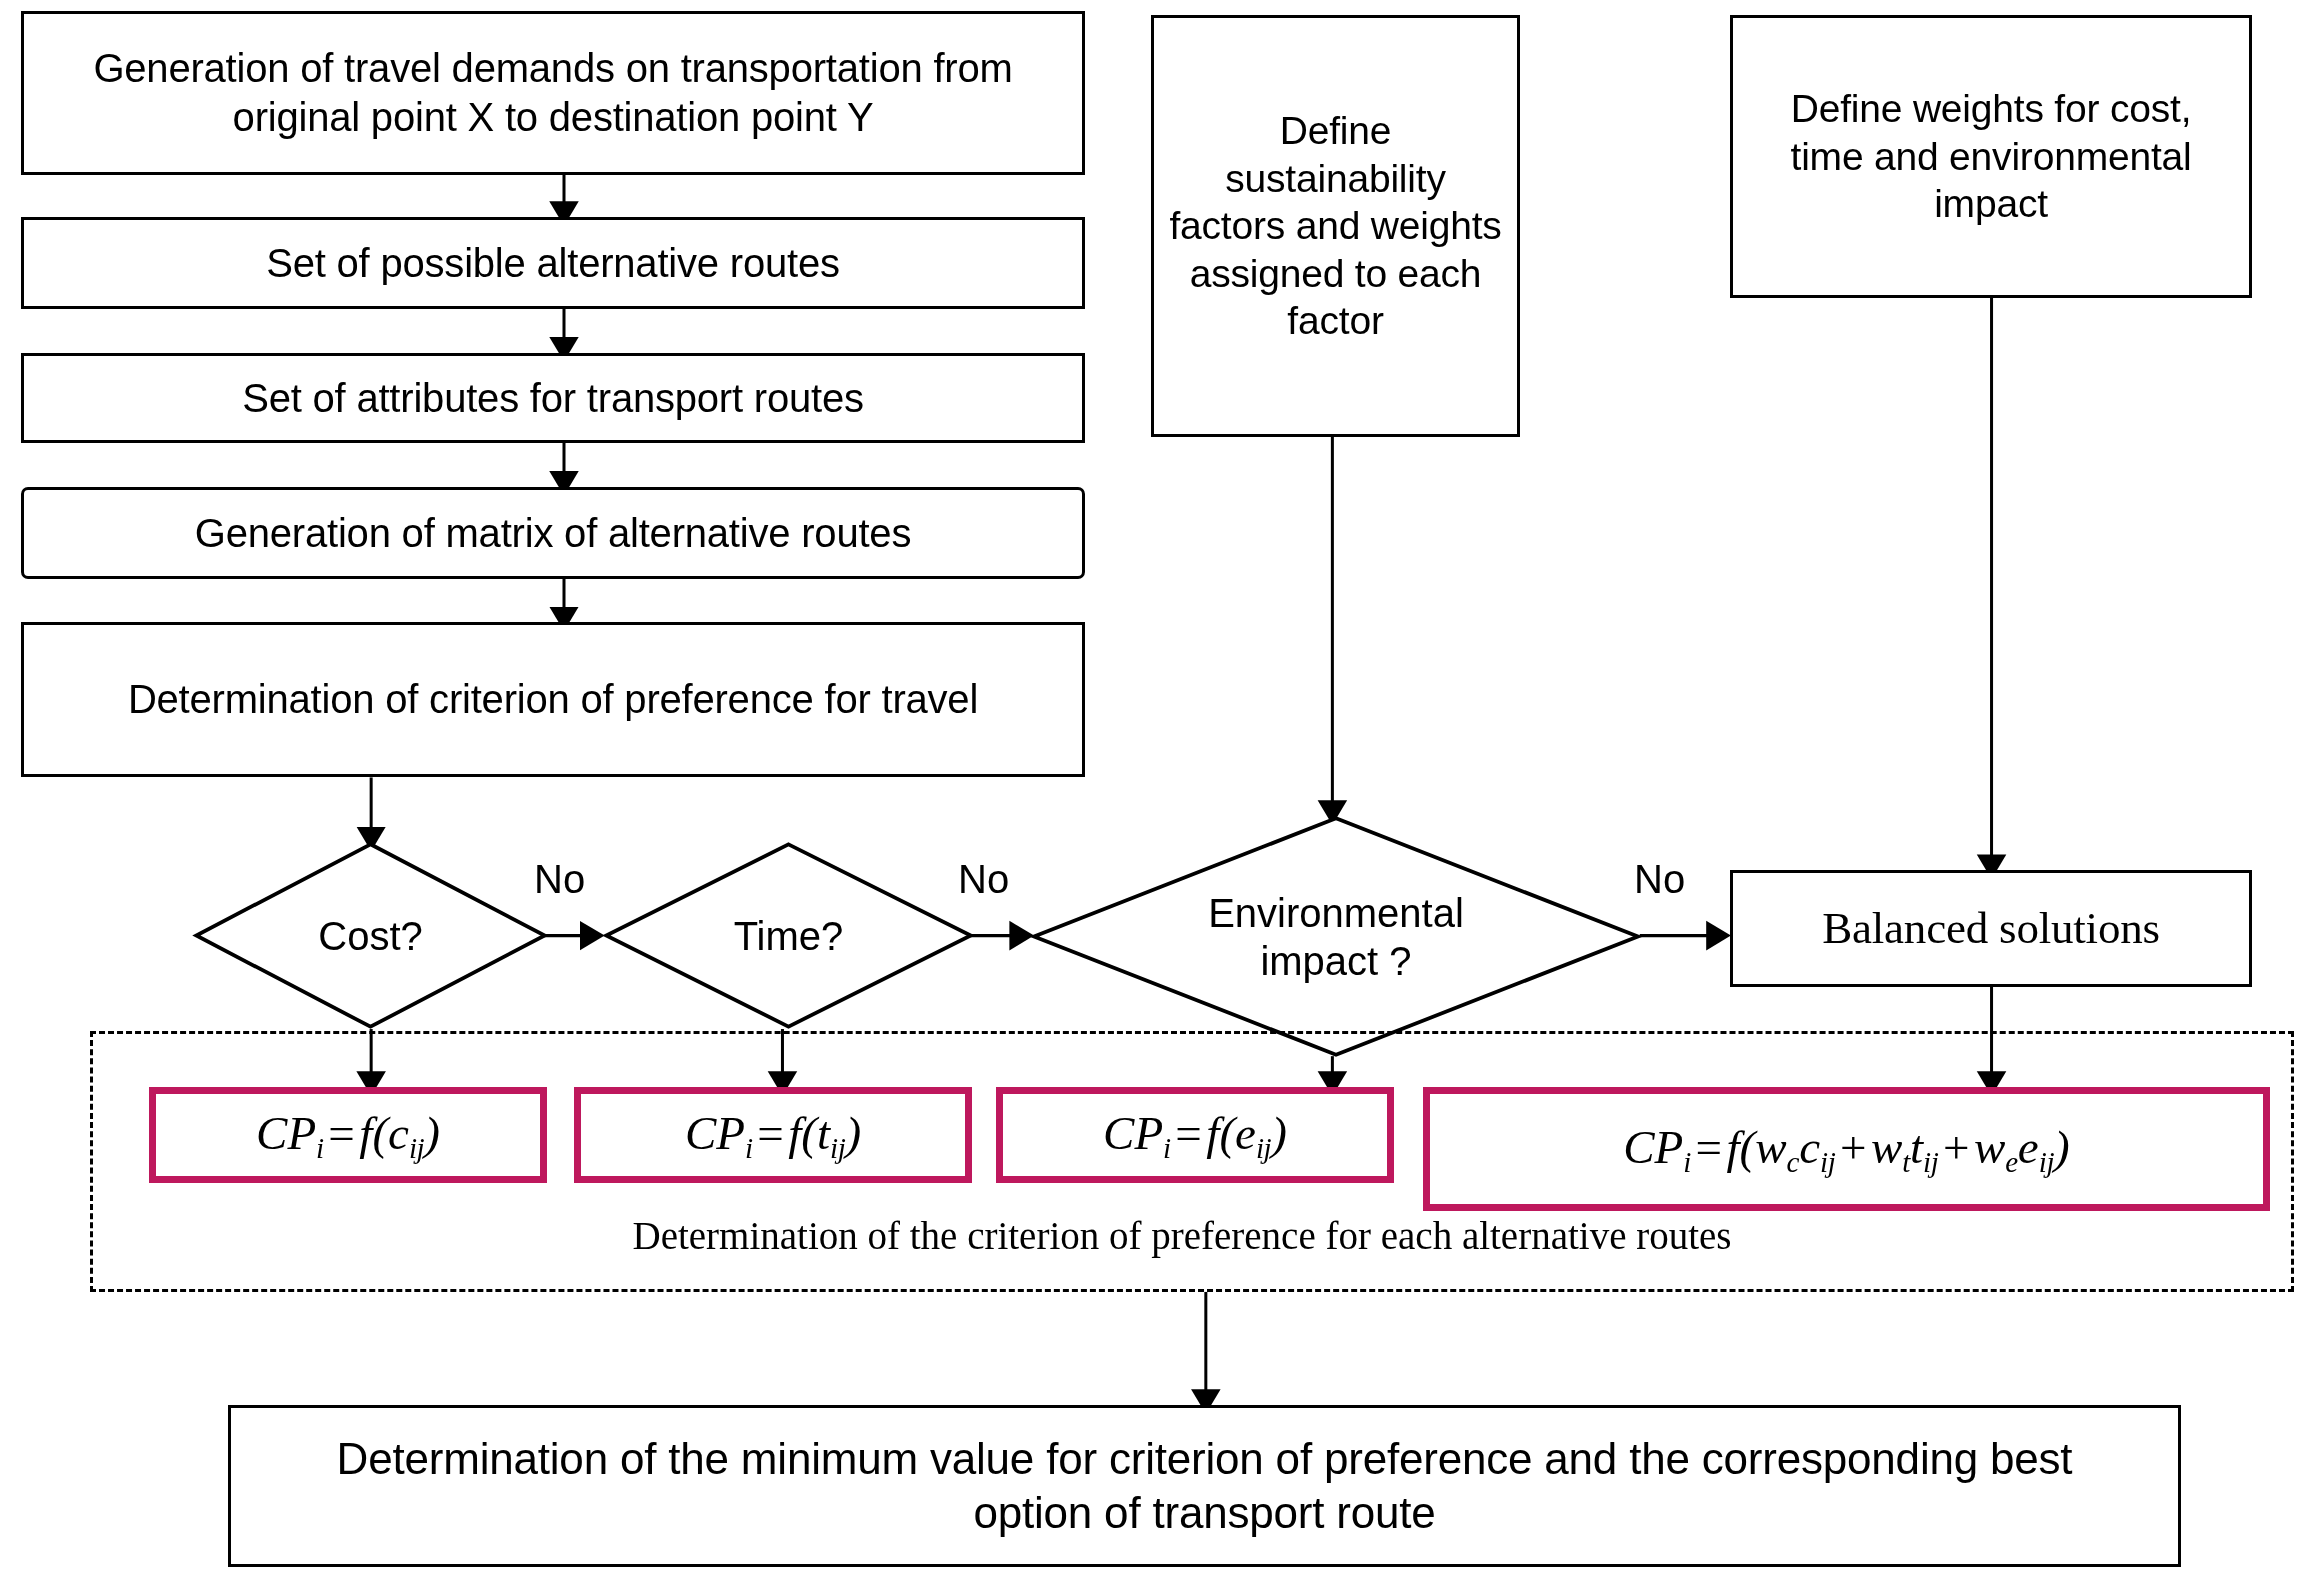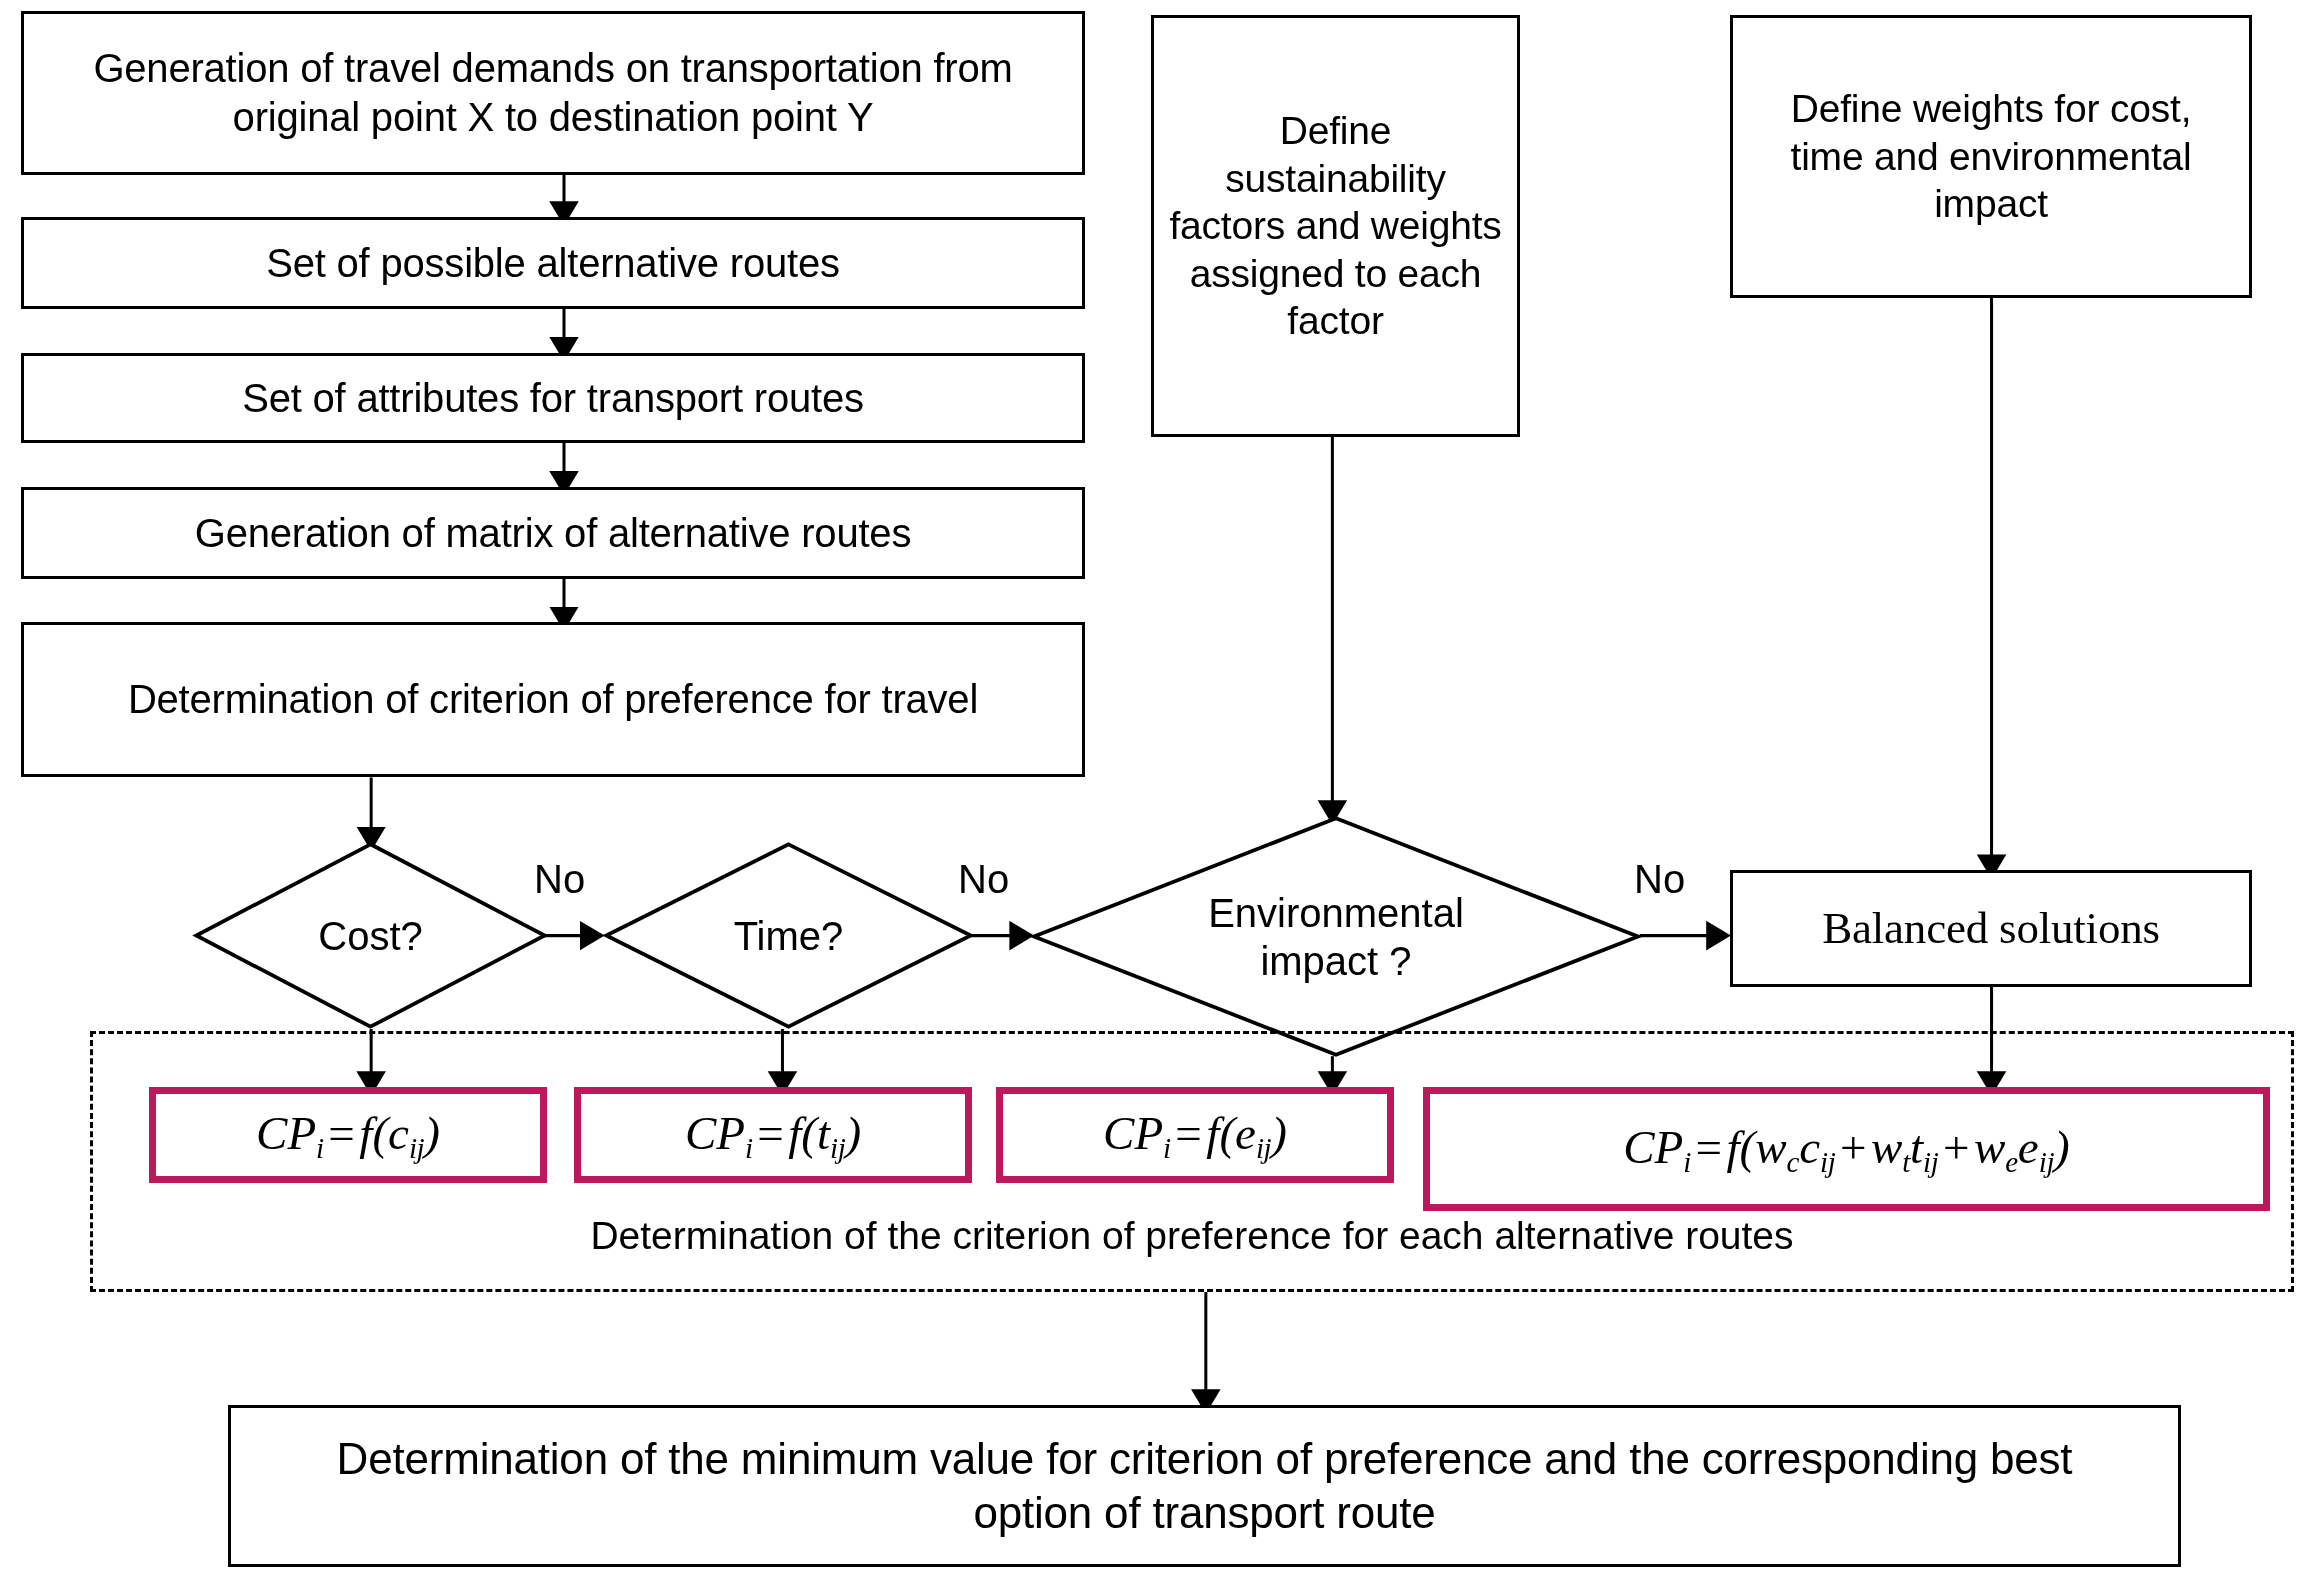--- a/index.html
+++ b/index.html
@@ -153,21 +153,21 @@
   </div>
 
   <div class="pbox" style="left:21px; top:217px; width:1064px; height:92px;">
     <span>Set of possible alternative routes</span>
   </div>
 
   <div class="pbox" style="left:21px; top:353px; width:1064px; height:90px;">
     <span>Set of attributes for transport routes</span>
   </div>
 
-  <div class="pbox" style="left:21px; top:487px; width:1064px; height:92px;">
+  <div class="pbox" style="left:21px; top:487px; width:1064px; height:92px;border-radius:7px;">
     <span>Generation of matrix of alternative routes</span>
   </div>
 
   <div class="pbox" style="left:21px; top:622px; width:1064px; height:155px;">
     <span>Determination of criterion of preference for travel</span>
   </div>
 
   <div class="pbox" style="left:1151px; top:15px; width:369px; height:422px; font-size:39px; padding:4.5px 15px;">
     <span>Define sustainability factors and weights assigned to each factor</span>
   </div>
@@ -236,21 +236,21 @@
       <span class="mi">CP</span><sub>i</sub><span class="op">=</span><span class="mi">f</span><span class="mi">(</span><span class="mi">e</span><sub>ij</sub><span class="mi">)</span>
     </span>
   </div>
 
   <div class="fbox" style="left:1423px; top:1087px; width:847px; height:124px;">
     <span>
       <span class="mi">CP</span><sub>i</sub><span class="op">=</span><span class="mi">f</span><span class="mi">(</span><span class="mi">w</span><sub>c</sub><span class="mi">c</span><sub>ij</sub><span class="op">+</span><span class="mi">w</span><sub>t</sub><span class="mi">t</span><sub>ij</sub><span class="op">+</span><span class="mi">w</span><sub>e</sub><span class="mi">e</span><sub>ij</sub><span class="mi">)</span>
     </span>
   </div>
 
-  <div id="dashed-caption" style="left:90px; top:1215px; width:2204px;">
+  <div id="dashed-caption" style="left:80px; top:1215px; width:2204px;font-family:Liberation Serif, serif;">
     <span>Determination of the criterion of preference for each alternative routes</span>
   </div>
 
   <div class="pbox" style="left:228px; top:1405px; width:1953px; height:162px; font-size:44px; padding:4.5px 68px;">
     <span>Determination of the minimum value for criterion of preference and the corresponding best option of transport route</span>
   </div>
 
 </div>
 
 

